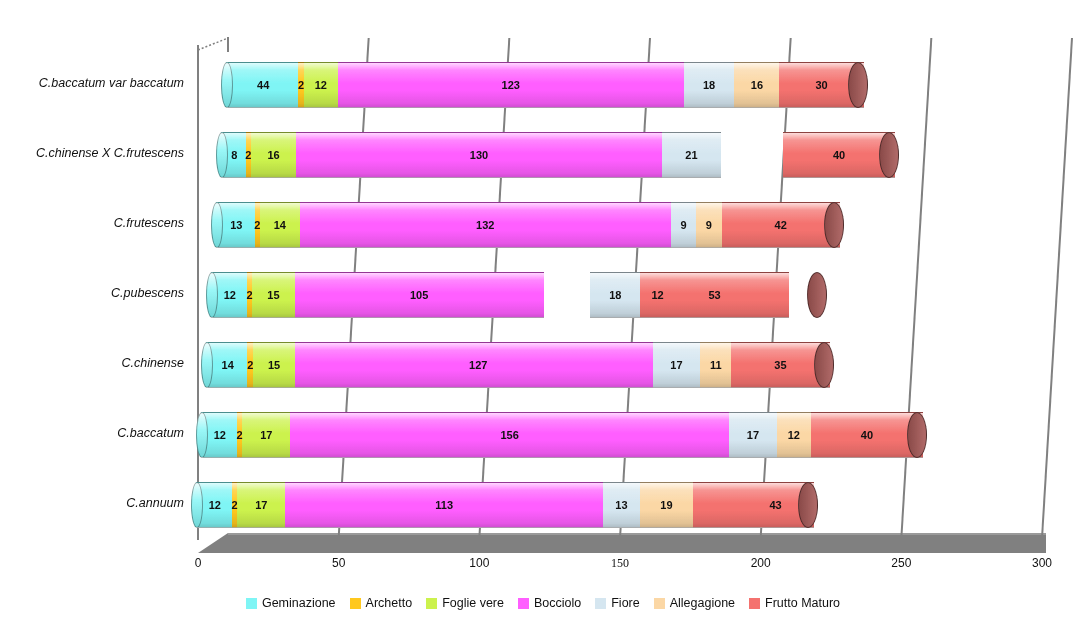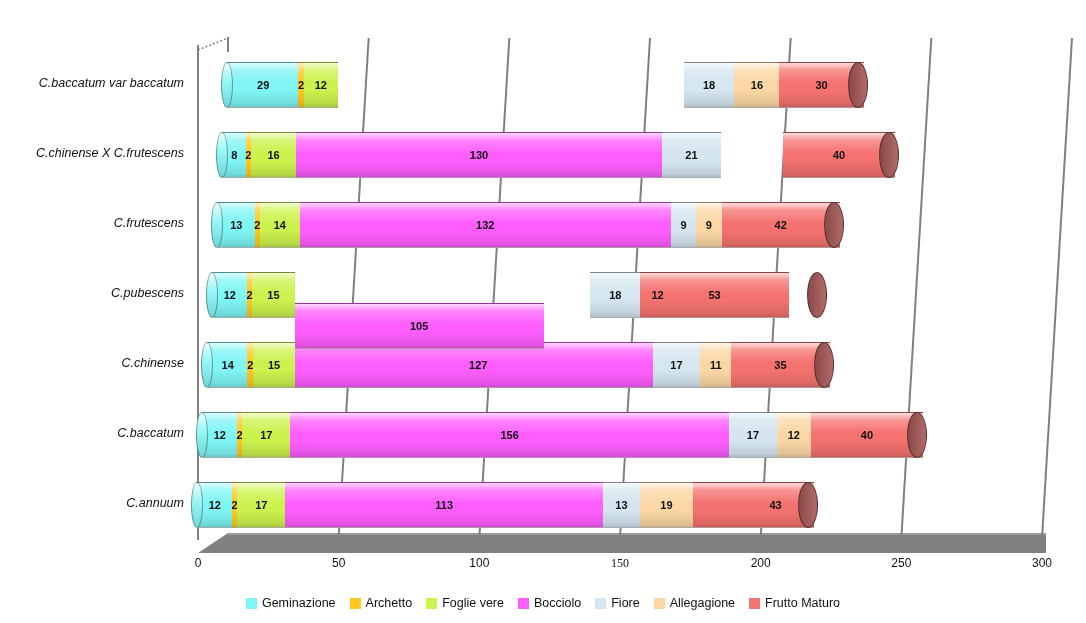--- a/index.html
+++ b/index.html
@@ -202,21 +202,21 @@
           <span class="seg-val">12</span>
         </div>
         <div class="seg" title="Archetto" style="left: 246.76px; width: 5.62667px;">
           <div class="seg-fill" style="background: linear-gradient(rgba(255, 255, 255, 0.75) 0%, rgba(255, 255, 255, 0.25) 16%, rgb(255, 200, 30) 46%, rgb(255, 200, 30) 62%, rgba(0, 0, 0, 0.1) 92%, rgba(0, 0, 0, 0.18) 100%), rgb(255, 200, 30);"></div>
           <span class="seg-val">2</span>
         </div>
         <div class="seg" title="Foglie vere" style="left: 252.387px; width: 42.2px;">
           <div class="seg-fill" style="background: linear-gradient(rgba(255, 255, 255, 0.75) 0%, rgba(255, 255, 255, 0.25) 16%, rgb(204, 242, 77) 46%, rgb(204, 242, 77) 62%, rgba(0, 0, 0, 0.1) 92%, rgba(0, 0, 0, 0.18) 100%), rgb(204, 242, 77);"></div>
           <span class="seg-val">15</span>
         </div>
-        <div class="seg" title="Bocciolo" style="left: 294.587px; width: 249px; margin-top: 31px;">
+        <div class="seg" title="Bocciolo" style="left: 294.587px; width: 249px;">
           <div class="seg-fill" style="background: linear-gradient(rgba(255, 255, 255, 0.75) 0%, rgba(255, 255, 255, 0.25) 16%, rgb(255, 94, 255) 46%, rgb(255, 94, 255) 62%, rgba(0, 0, 0, 0.1) 92%, rgba(0, 0, 0, 0.18) 100%), rgb(255, 94, 255);"></div>
           <span class="seg-val">105</span>
         </div>
         <div class="seg" title="Fiore" style="left: 589.987px; width: 50.64px;">
           <div class="seg-fill" style="background: linear-gradient(rgba(255, 255, 255, 0.75) 0%, rgba(255, 255, 255, 0.25) 16%, rgb(213, 230, 240) 46%, rgb(213, 230, 240) 62%, rgba(0, 0, 0, 0.1) 92%, rgba(0, 0, 0, 0.18) 100%), rgb(213, 230, 240);"></div>
           <span class="seg-val">18</span>
         </div>
         <div class="seg" title="Allegagione" style="left: 640.627px; width: 33.76px;">
           <div class="seg-fill" style="background: linear-gradient(rgba(255, 255, 255, 0.75) 0%, rgba(255, 255, 255, 0.25) 16%, rgb(251, 215, 165) 46%, rgb(251, 215, 165) 62%, rgba(0, 0, 0, 0.1) 92%, rgba(0, 0, 0, 0.18) 100%), rgb(251, 215, 165);"></div>
           <span class="seg-val">12</span>
@@ -284,29 +284,33 @@
         <div class="seg" title="Frutto Maturo" style="left: 782.853px; width: 112.533px;">
           <div class="seg-fill" style="background: linear-gradient(rgba(255, 255, 255, 0.75) 0%, rgba(255, 255, 255, 0.25) 16%, rgb(244, 114, 111) 46%, rgb(244, 114, 111) 62%, rgba(0, 0, 0, 0.1) 92%, rgba(0, 0, 0, 0.18) 100%), rgb(244, 114, 111);"></div>
           <span class="seg-val">40</span>
         </div>
         <div class="cap-left" style="left: 216px; background: linear-gradient(rgba(255, 255, 255, 0.85), rgba(255, 255, 255, 0.2) 40%, rgba(0, 0, 0, 0.12)) rgb(127, 245, 245);"></div>
         <div class="cap-right" style="left: 879.387px; background: linear-gradient(to right, rgba(0, 0, 0, 0.18), rgba(255, 255, 255, 0.1)) rgb(168, 90, 88);"></div>
       </div>
       <div class="bar-row" style="left: 0px; top: 62px; width: 1086px;">
         <div class="seg" title="Geminazione" style="left: 228px; width: 70.3333px;">
           <div class="seg-fill" style="background: linear-gradient(rgba(255, 255, 255, 0.75) 0%, rgba(255, 255, 255, 0.25) 16%, rgb(127, 245, 245) 46%, rgb(127, 245, 245) 62%, rgba(0, 0, 0, 0.1) 92%, rgba(0, 0, 0, 0.18) 100%), rgb(127, 245, 245);"></div>
-          <span class="seg-val">29</span>
+          <span class="seg-val">44</span>
         </div>
         <div class="seg" title="Archetto" style="left: 298.333px; width: 5.62667px;">
           <div class="seg-fill" style="background: linear-gradient(rgba(255, 255, 255, 0.75) 0%, rgba(255, 255, 255, 0.25) 16%, rgb(255, 200, 30) 46%, rgb(255, 200, 30) 62%, rgba(0, 0, 0, 0.1) 92%, rgba(0, 0, 0, 0.18) 100%), rgb(255, 200, 30);"></div>
           <span class="seg-val">2</span>
         </div>
         <div class="seg" title="Foglie vere" style="left: 303.96px; width: 33.76px;">
           <div class="seg-fill" style="background: linear-gradient(rgba(255, 255, 255, 0.75) 0%, rgba(255, 255, 255, 0.25) 16%, rgb(204, 242, 77) 46%, rgb(204, 242, 77) 62%, rgba(0, 0, 0, 0.1) 92%, rgba(0, 0, 0, 0.18) 100%), rgb(204, 242, 77);"></div>
           <span class="seg-val">12</span>
+        </div>
+        <div class="seg" title="Bocciolo" style="left: 337.72px; width: 346.04px;">
+          <div class="seg-fill" style="background: linear-gradient(rgba(255, 255, 255, 0.75) 0%, rgba(255, 255, 255, 0.25) 16%, rgb(255, 94, 255) 46%, rgb(255, 94, 255) 62%, rgba(0, 0, 0, 0.1) 92%, rgba(0, 0, 0, 0.18) 100%), rgb(255, 94, 255);"></div>
+          <span class="seg-val">123</span>
         </div>
         <div class="seg" title="Fiore" style="left: 683.76px; width: 50.64px;">
           <div class="seg-fill" style="background: linear-gradient(rgba(255, 255, 255, 0.75) 0%, rgba(255, 255, 255, 0.25) 16%, rgb(213, 230, 240) 46%, rgb(213, 230, 240) 62%, rgba(0, 0, 0, 0.1) 92%, rgba(0, 0, 0, 0.18) 100%), rgb(213, 230, 240);"></div>
           <span class="seg-val">18</span>
         </div>
         <div class="seg" title="Allegagione" style="left: 734.4px; width: 45.0133px;">
           <div class="seg-fill" style="background: linear-gradient(rgba(255, 255, 255, 0.75) 0%, rgba(255, 255, 255, 0.25) 16%, rgb(251, 215, 165) 46%, rgb(251, 215, 165) 62%, rgba(0, 0, 0, 0.1) 92%, rgba(0, 0, 0, 0.18) 100%), rgb(251, 215, 165);"></div>
           <span class="seg-val">16</span>
         </div>
         <div class="seg" title="Frutto Maturo" style="left: 779.413px; width: 84.4px;">

